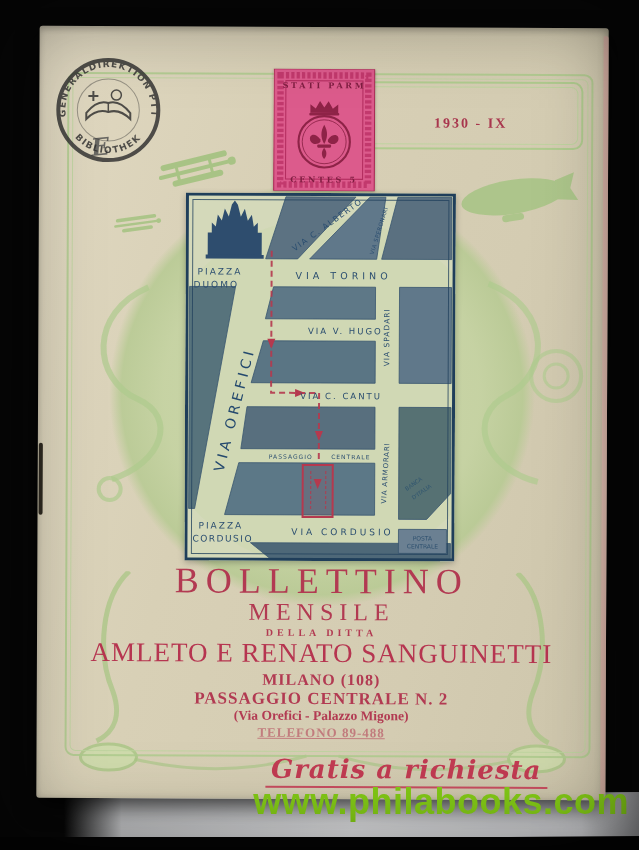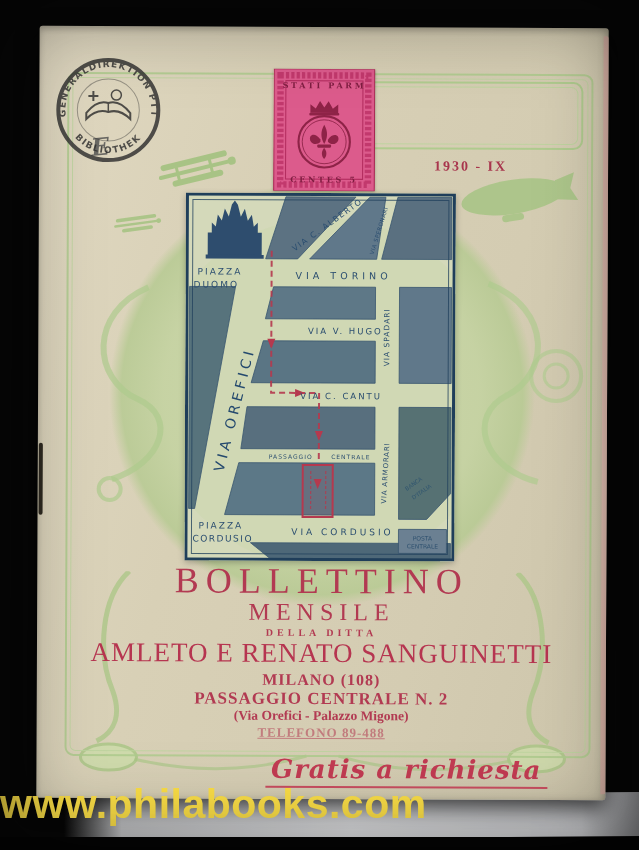--- a/index.html
+++ b/index.html
@@ -21,21 +21,21 @@
   
   .frame{position:absolute;left:28px;top:46px;width:522px;height:680px;border:2px solid #aecb8d;border-radius:9px;opacity:.85;}
   .frame::after{content:'';position:absolute;inset:3px;border:1px solid #bdd49e;border-radius:6px;}
   .hdr-box{position:absolute;border:2px solid #aecb8d;border-radius:10px;opacity:.95;}
   .hdr-box::after{content:'';position:absolute;inset:3px;border:1px solid #bdd49e;border-radius:7px;}
   .hdr-left{left:40px;top:54px;width:180px;height:60px;}
   .hdr-right{left:319px;top:54px;width:221px;height:64px;}
   .issue{position:absolute;left:0;right:0;top:18px;text-align:center;color:#ab3048;
          font-weight:bold;font-size:17px;letter-spacing:2px;}
   .date1{position:absolute;left:0;right:0;top:10px;text-align:center;color:#a62e48;font-weight:bold;font-size:17px;letter-spacing:1px;}
-  .date2{position:absolute;left:0;right:0;top:32px;text-align:center;color:#a62e48;font-weight:bold;font-size:14px;letter-spacing:2px;margin-top:43px;}
+  .date2{position:absolute;left:0;right:0;top:32px;text-align:center;color:#a62e48;font-weight:bold;font-size:14px;letter-spacing:2px;}
   .pencil-e{position:absolute;left:52px;top:106px;font-family:"DejaVu Serif",serif;font-style:italic;
             font-size:24px;color:#4d4d4d;transform:rotate(-6deg);font-weight:bold;opacity:.8;}
   
   .deco{position:absolute;pointer-events:none;}
   .globe{position:absolute;left:69px;top:152px;width:430px;height:430px;border-radius:50%;
          background:radial-gradient(circle,#ccd9ab 0%,#c3d3a0 52%,#b6ca92 66%,rgba(182,202,146,0) 70%);opacity:.85;}
   
   .stamp{position:absolute;left:234px;top:42px;width:102px;height:122px;box-shadow:0 1px 3px rgba(0,0,0,.25);}
   
   .map{position:absolute;left:147px;top:166px;width:270px;height:368px;box-shadow:0 2px 6px rgba(0,0,0,.25);}
@@ -45,23 +45,23 @@
   .t-mensile{top:572px;font-size:24px;letter-spacing:6px;}
   .t-della{top:600px;font-size:10px;font-weight:bold;letter-spacing:4px;}
   .t-company{top:611px;font-size:27px;letter-spacing:1px;color:#b63550;}
   .t-city{top:644px;font-size:16px;font-weight:bold;letter-spacing:1px;}
   .t-addr{top:662px;font-size:17px;font-weight:bold;letter-spacing:1px;}
   .t-addr2{top:681px;font-size:13.5px;font-weight:bold;}
   .t-phone{top:698px;font-size:13px;font-weight:bold;letter-spacing:1px;opacity:.55;text-decoration:underline;}
   .gratis{position:absolute;right:58px;top:727px;font-family:"DejaVu Serif",serif;
           font-style:italic;font-weight:bold;font-size:26px;color:#c23b52;
           border-bottom:2px solid #c94e60;padding:0 6px 2px 6px;letter-spacing:1px;}
-  .watermark{position:absolute;left:0;right:10px;top:781px;text-align:left;
-             font-family:"Liberation Sans",sans-serif;font-weight:bold;font-size:41px;
-             color:#fde047;letter-spacing:0.5px;z-index:30;}
+  .watermark{position:absolute;left:0;right:10px;top:781px;text-align:right;
+             font-family:"Liberation Sans",sans-serif;font-weight:bold;font-size:36px;
+             color:#84cc16;letter-spacing:0.5px;z-index:30;}
   .vignette{position:absolute;inset:0;pointer-events:none;z-index:40;
             box-shadow:inset 0 0 90px rgba(0,0,0,.55);}
   svg text{user-select:none;}
 </style>
 </head>
 <body>
 
 <div class="stage">
 
   <div class="surface"></div>

